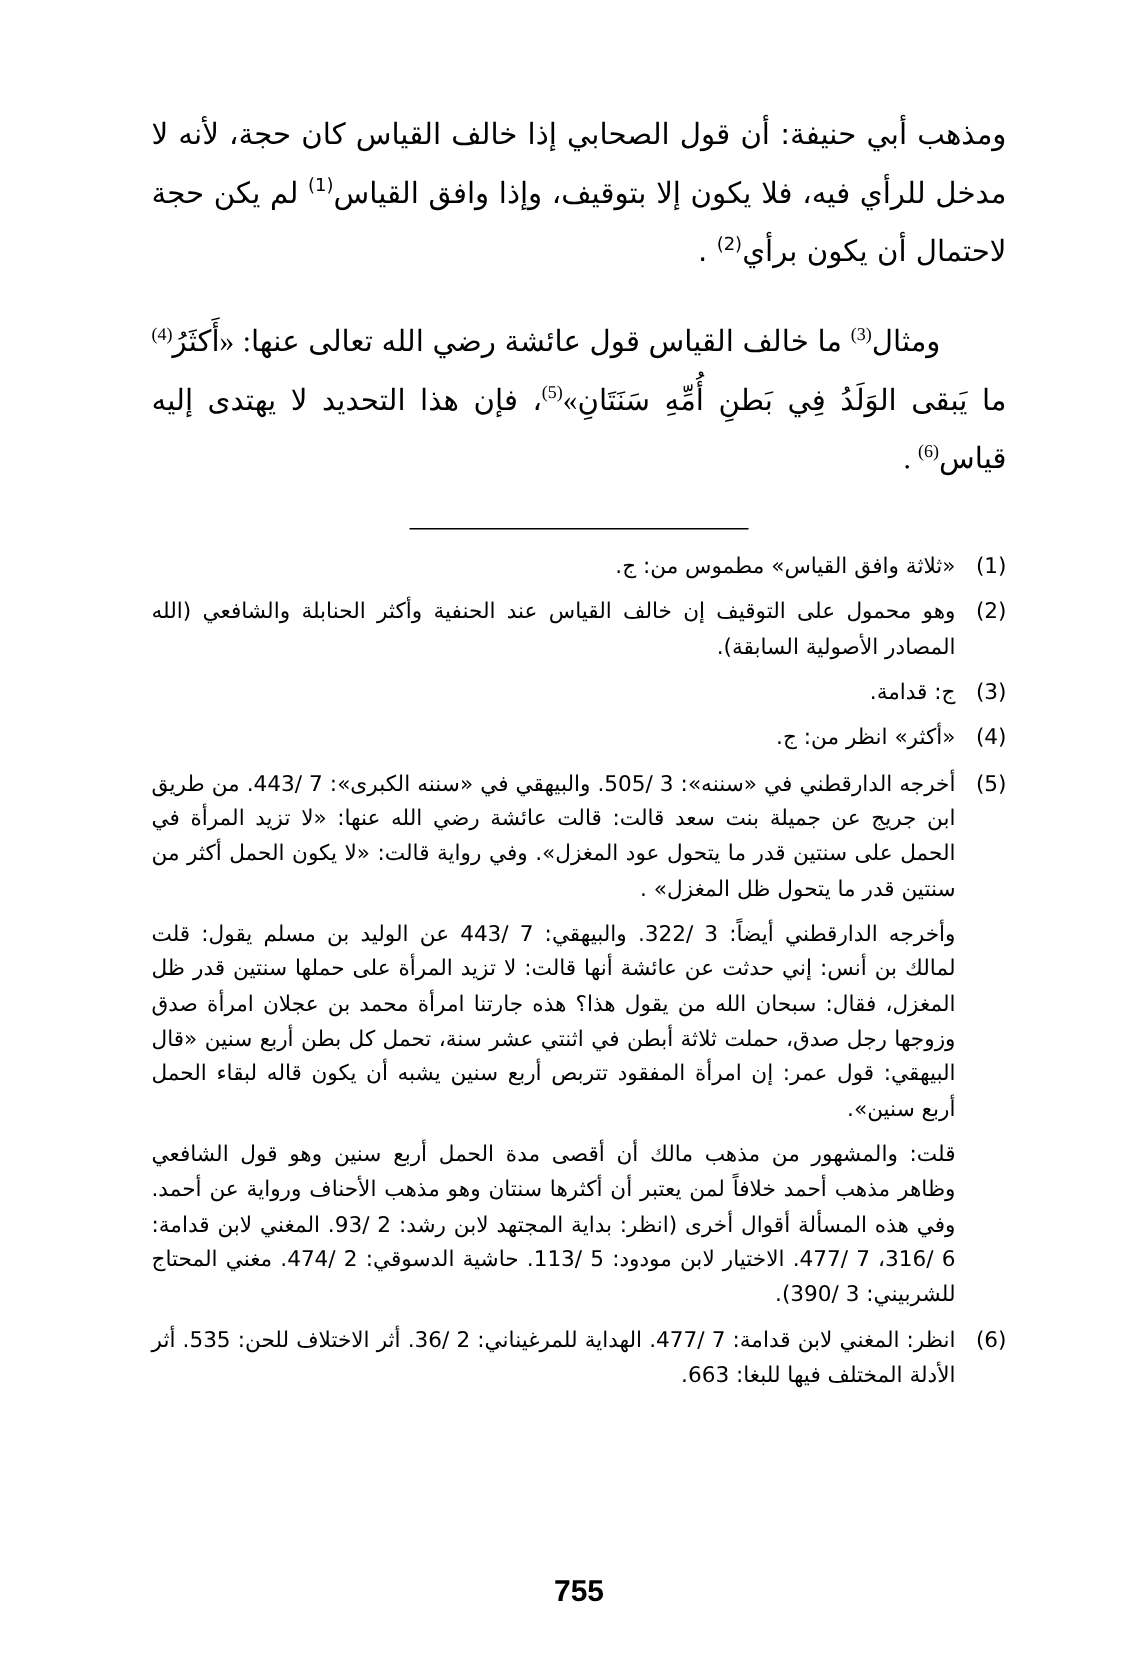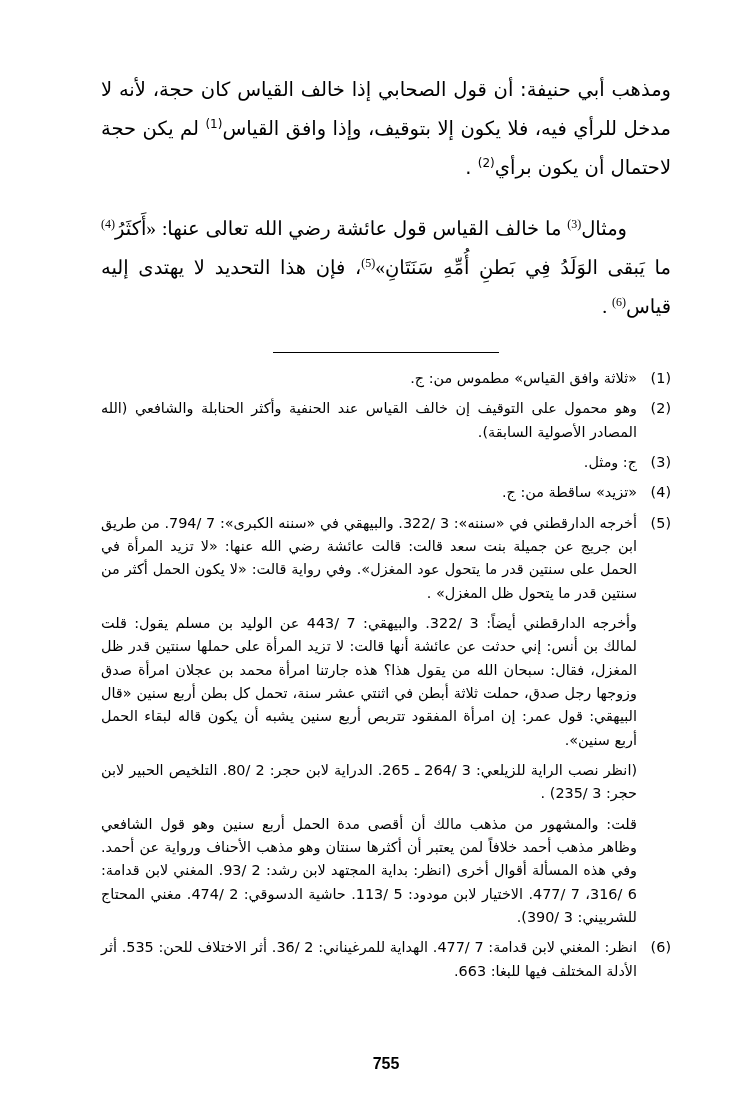--- a/index.html
+++ b/index.html
@@ -90,21 +90,21 @@
     margin-bottom: 0;
   }
 
   
   .page-number {
     position: absolute;
     bottom: 30px;
     left: 0;
     right: 0;
     text-align: center;
-    font-size: 16px;
+    font-size: 20px;
     font-weight: bold;
     font-family: "Liberation Sans", sans-serif;
   }
 </style>
 </head>
 <body>
 
 <div class="page">
 
   <div class="body-block">
@@ -133,37 +133,36 @@
     <div class="fn-item">
       <div class="fn-num">(2)</div>
       <div class="fn-text">
         <p>وهو محمول على التوقيف إن خالف القياس عند الحنفية وأكثر الحنابلة والشافعي (الله المصادر الأصولية السابقة).</p>
       </div>
     </div>
 
     <div class="fn-item">
       <div class="fn-num">(3)</div>
       <div class="fn-text">
-        <p>ج: ومثل.</p>
+        <p>ج: قدامة.</p>
       </div>
     </div>
 
     <div class="fn-item">
       <div class="fn-num">(4)</div>
       <div class="fn-text">
-        <p>«تزيد» ساقطة من: ج.</p>
+        <p>«أكثر» انظر من: ج.</p>
       </div>
     </div>
 
     <div class="fn-item">
       <div class="fn-num">(5)</div>
       <div class="fn-text">
-        <p>أخرجه الدارقطني في «سننه»: 3 /322. والبيهقي في «سننه الكبرى»: 7 /794. من طريق ابن جريج عن جميلة بنت سعد قالت: قالت عائشة رضي الله عنها: «لا تزيد المرأة في الحمل على سنتين قدر ما يتحول عود المغزل». وفي رواية قالت: «لا يكون الحمل أكثر من سنتين قدر ما يتحول ظل المغزل» .</p>
+        <p>أخرجه الدارقطني في «سننه»: 3 /505. والبيهقي في «سننه الكبرى»: 7 /443. من طريق ابن جريج عن جميلة بنت سعد قالت: قالت عائشة رضي الله عنها: «لا تزيد المرأة في الحمل على سنتين قدر ما يتحول عود المغزل». وفي رواية قالت: «لا يكون الحمل أكثر من سنتين قدر ما يتحول ظل المغزل» .</p>
         <p>وأخرجه الدارقطني أيضاً: 3 /322. والبيهقي: 7 /443 عن الوليد بن مسلم يقول: قلت لمالك بن أنس: إني حدثت عن عائشة أنها قالت: لا تزيد المرأة على حملها سنتين قدر ظل المغزل، فقال: سبحان الله من يقول هذا؟ هذه جارتنا امرأة محمد بن عجلان امرأة صدق وزوجها رجل صدق، حملت ثلاثة أبطن في اثنتي عشر سنة، تحمل كل بطن أربع سنين «قال البيهقي: قول عمر: إن امرأة المفقود تتربص أربع سنين يشبه أن يكون قاله لبقاء الحمل أربع سنين».</p>
-        <p>(انظر نصب الراية للزيلعي: 3 /264 ـ 265. الدراية لابن حجر: 2 /80. التلخيص الحبير لابن حجر: 3 /235) .</p>
         <p>قلت: والمشهور من مذهب مالك أن أقصى مدة الحمل أربع سنين وهو قول الشافعي وظاهر مذهب أحمد خلافاً لمن يعتبر أن أكثرها سنتان وهو مذهب الأحناف ورواية عن أحمد. وفي هذه المسألة أقوال أخرى (انظر: بداية المجتهد لابن رشد: 2 /93. المغني لابن قدامة: 6 /316، 7 /477. الاختيار لابن مودود: 5 /113. حاشية الدسوقي: 2 /474. مغني المحتاج للشربيني: 3 /390).</p>
       </div>
     </div>
 
     <div class="fn-item">
       <div class="fn-num">(6)</div>
       <div class="fn-text">
         <p>انظر: المغني لابن قدامة: 7 /477. الهداية للمرغيناني: 2 /36. أثر الاختلاف للحن: 535. أثر الأدلة المختلف فيها للبغا: 663.</p>
       </div>
     </div>

